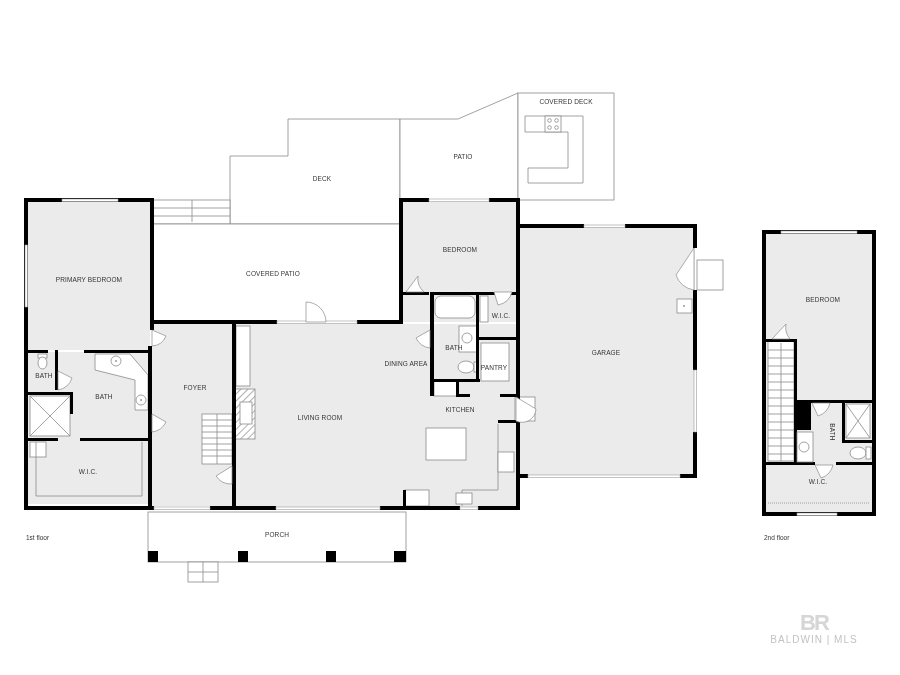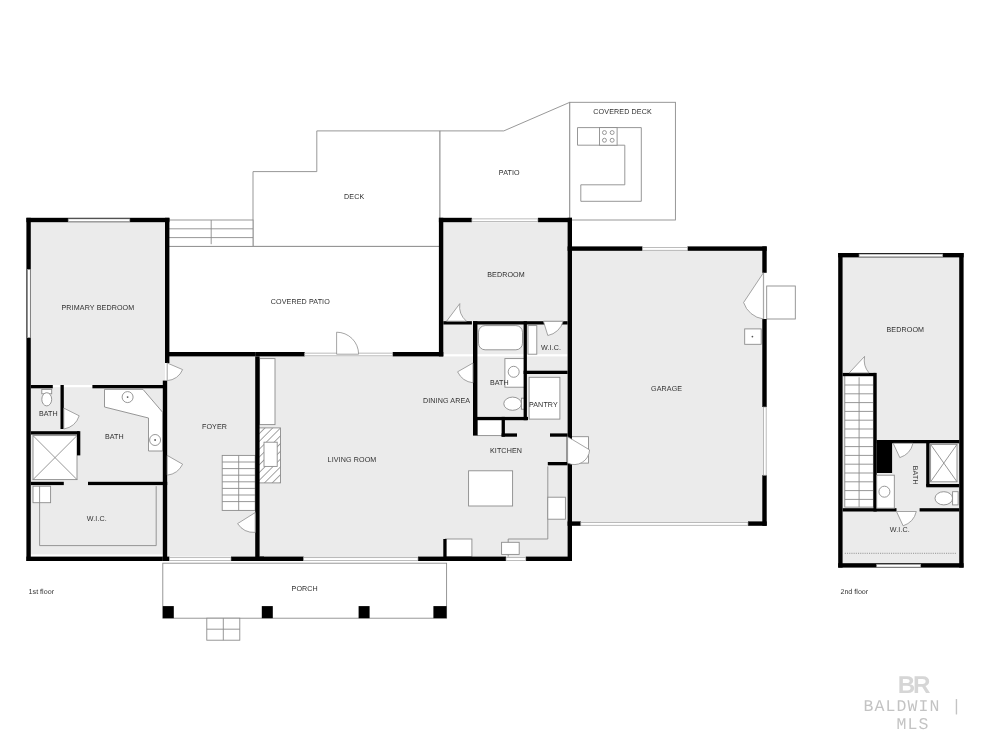--- a/index.html
+++ b/index.html
@@ -7,23 +7,23 @@
   svg { position: absolute; left: 0; top: 0; }
   .room { fill: #ebebeb; }
   .ext { fill: #ffffff; stroke: #8a8a8a; stroke-width: 0.8; }
   .wall { fill: #000000; }
   .thin { fill: none; stroke: #8a8a8a; stroke-width: 0.8; }
   .fix { fill: #ffffff; stroke: #8a8a8a; stroke-width: 0.8; }
   .win { fill: #ffffff; stroke: #9a9a9a; stroke-width: 0.6; }
   .door { fill: #ffffff; stroke: #8a8a8a; stroke-width: 0.7; }
   .lbl { font-family: "Liberation Sans", sans-serif; font-size: 6.5px; fill: #333333; text-anchor: middle; letter-spacing: 0.1px; }
   .flr { font-family: "Liberation Sans", sans-serif; font-size: 6.5px; fill: #333333; }
-  .logo { position: absolute; left: 784px; top: 612px; width: 92px; text-align: center; color: #c9c9c9; }
+  .logo { position: absolute; left: 768px; top: 612px; width: 92px; text-align: center; color: #c9c9c9; }
   .logo-mark { font-family: "Liberation Sans", sans-serif; font-size: 22px; letter-spacing: -2px; font-weight: bold; color: #d6d6d6; line-height: 22px; }
-  .logo-text { font-family: Liberation Mono, monospace; font-size: 15px; letter-spacing: 1px; color: #c3c3c3; }
+  .logo-text { font-family: Liberation Sans, sans-serif; font-size: 10px; letter-spacing: 1px; color: #c3c3c3; }
 </style>
 </head>
 <body>
 
 <svg width="900" height="675" viewBox="0 0 900 675" xmlns="http://www.w3.org/2000/svg">
 
   <g>
 
     <polygon class="ext" points="230,224 230,156 288,156 288,119 400,119 400,224"></polygon>
 

